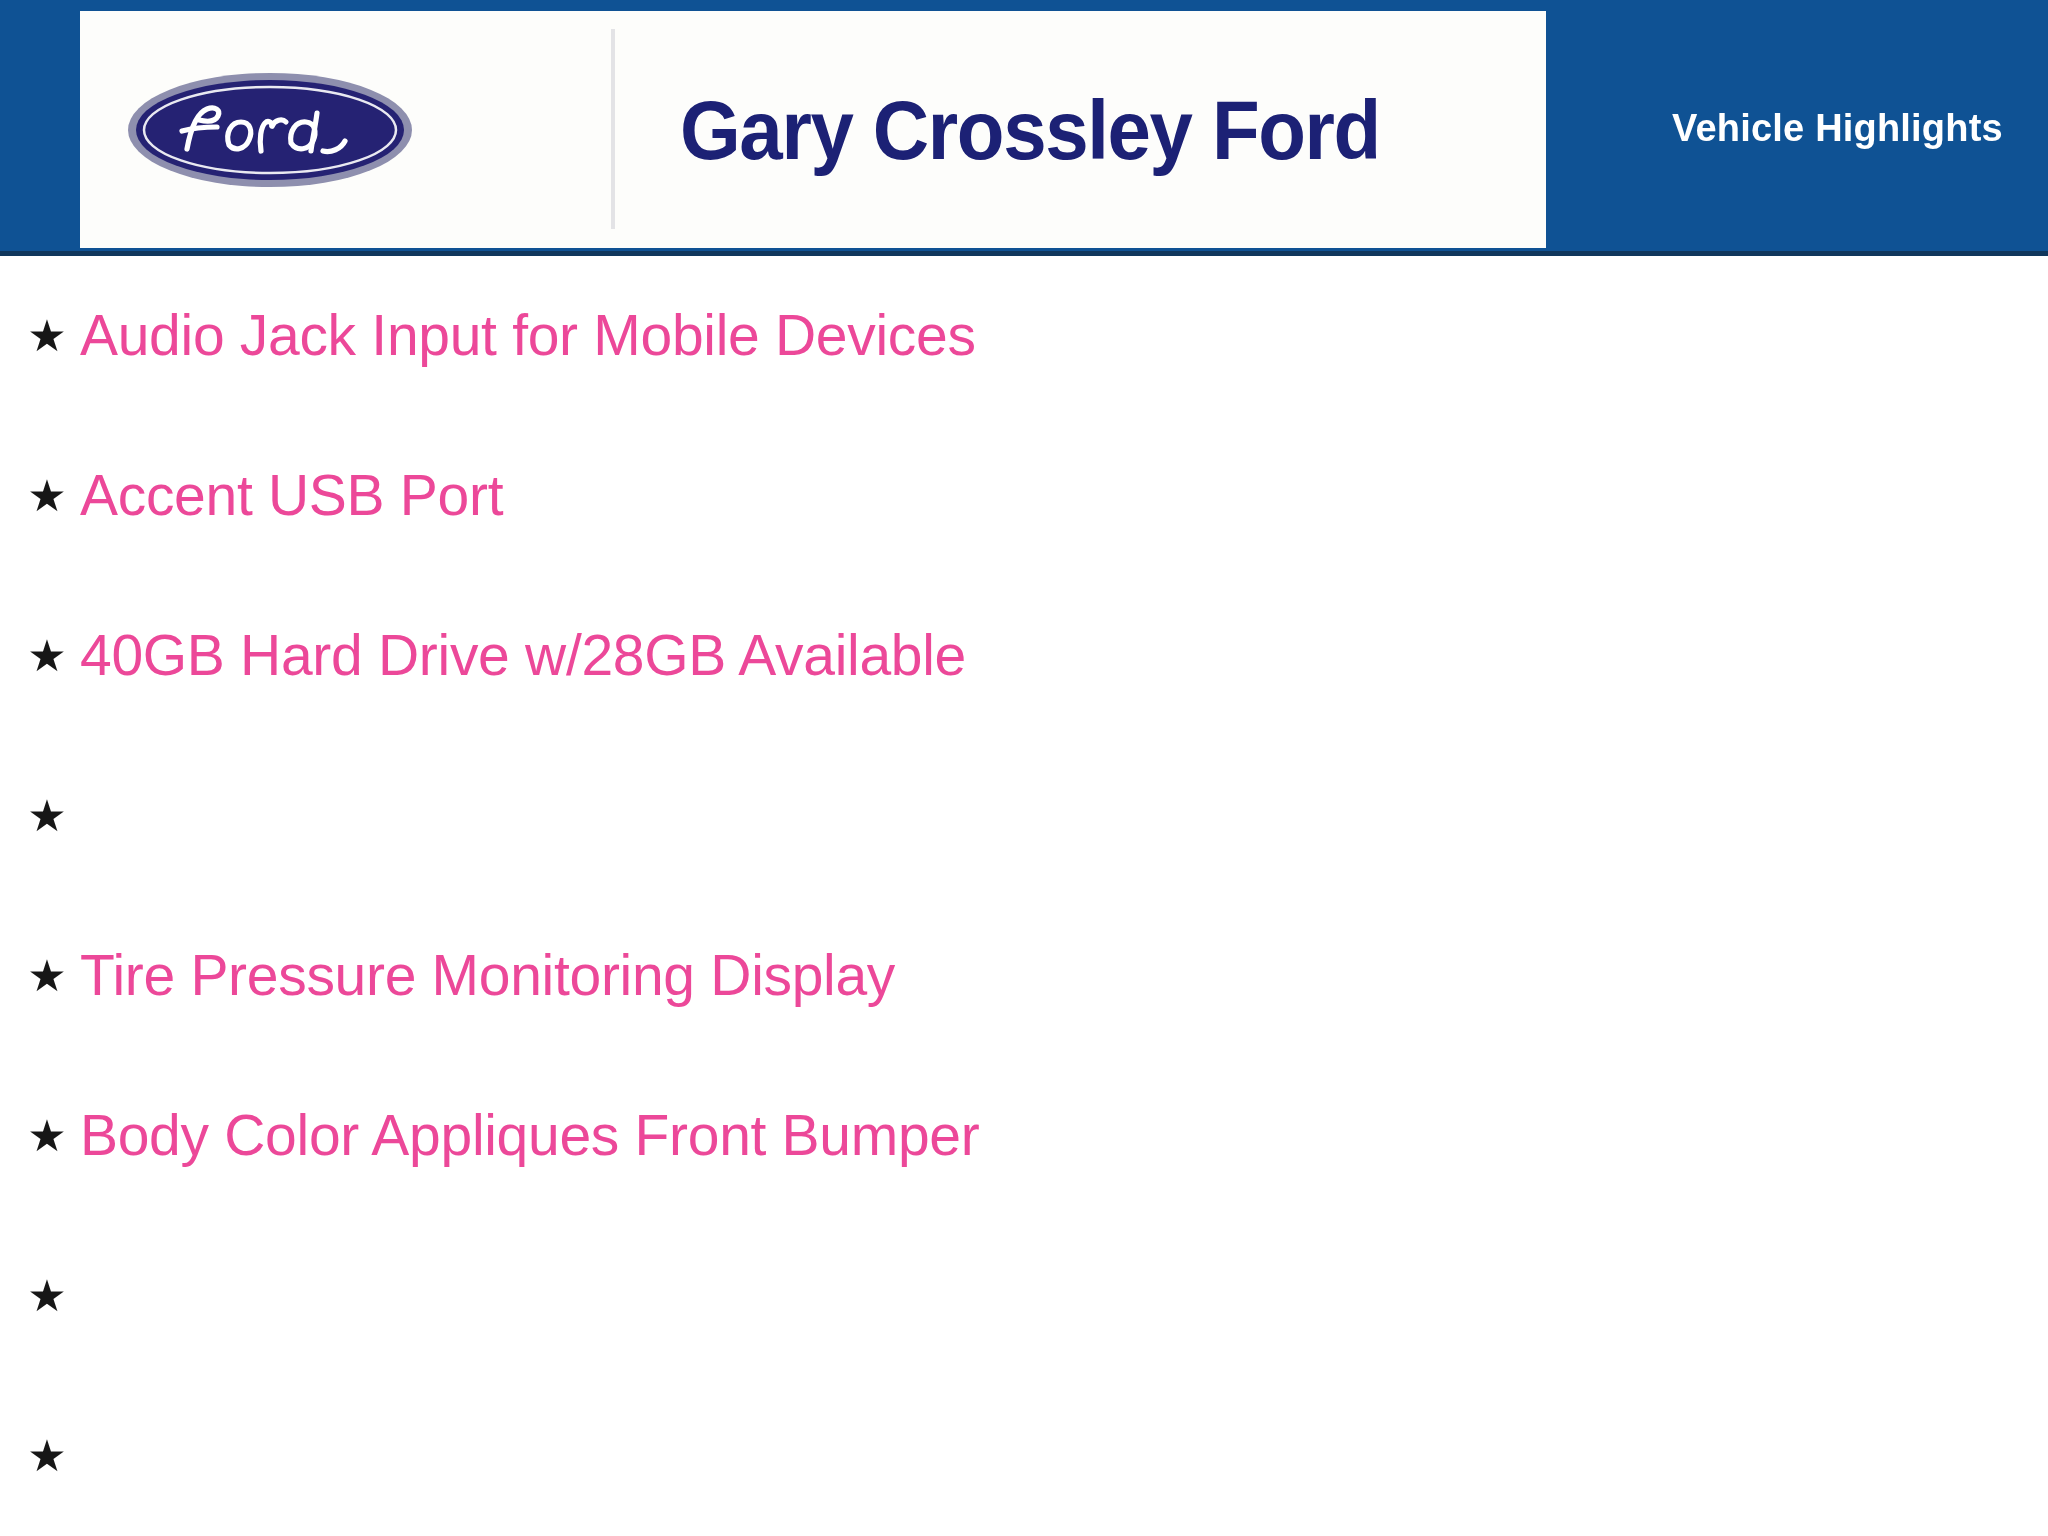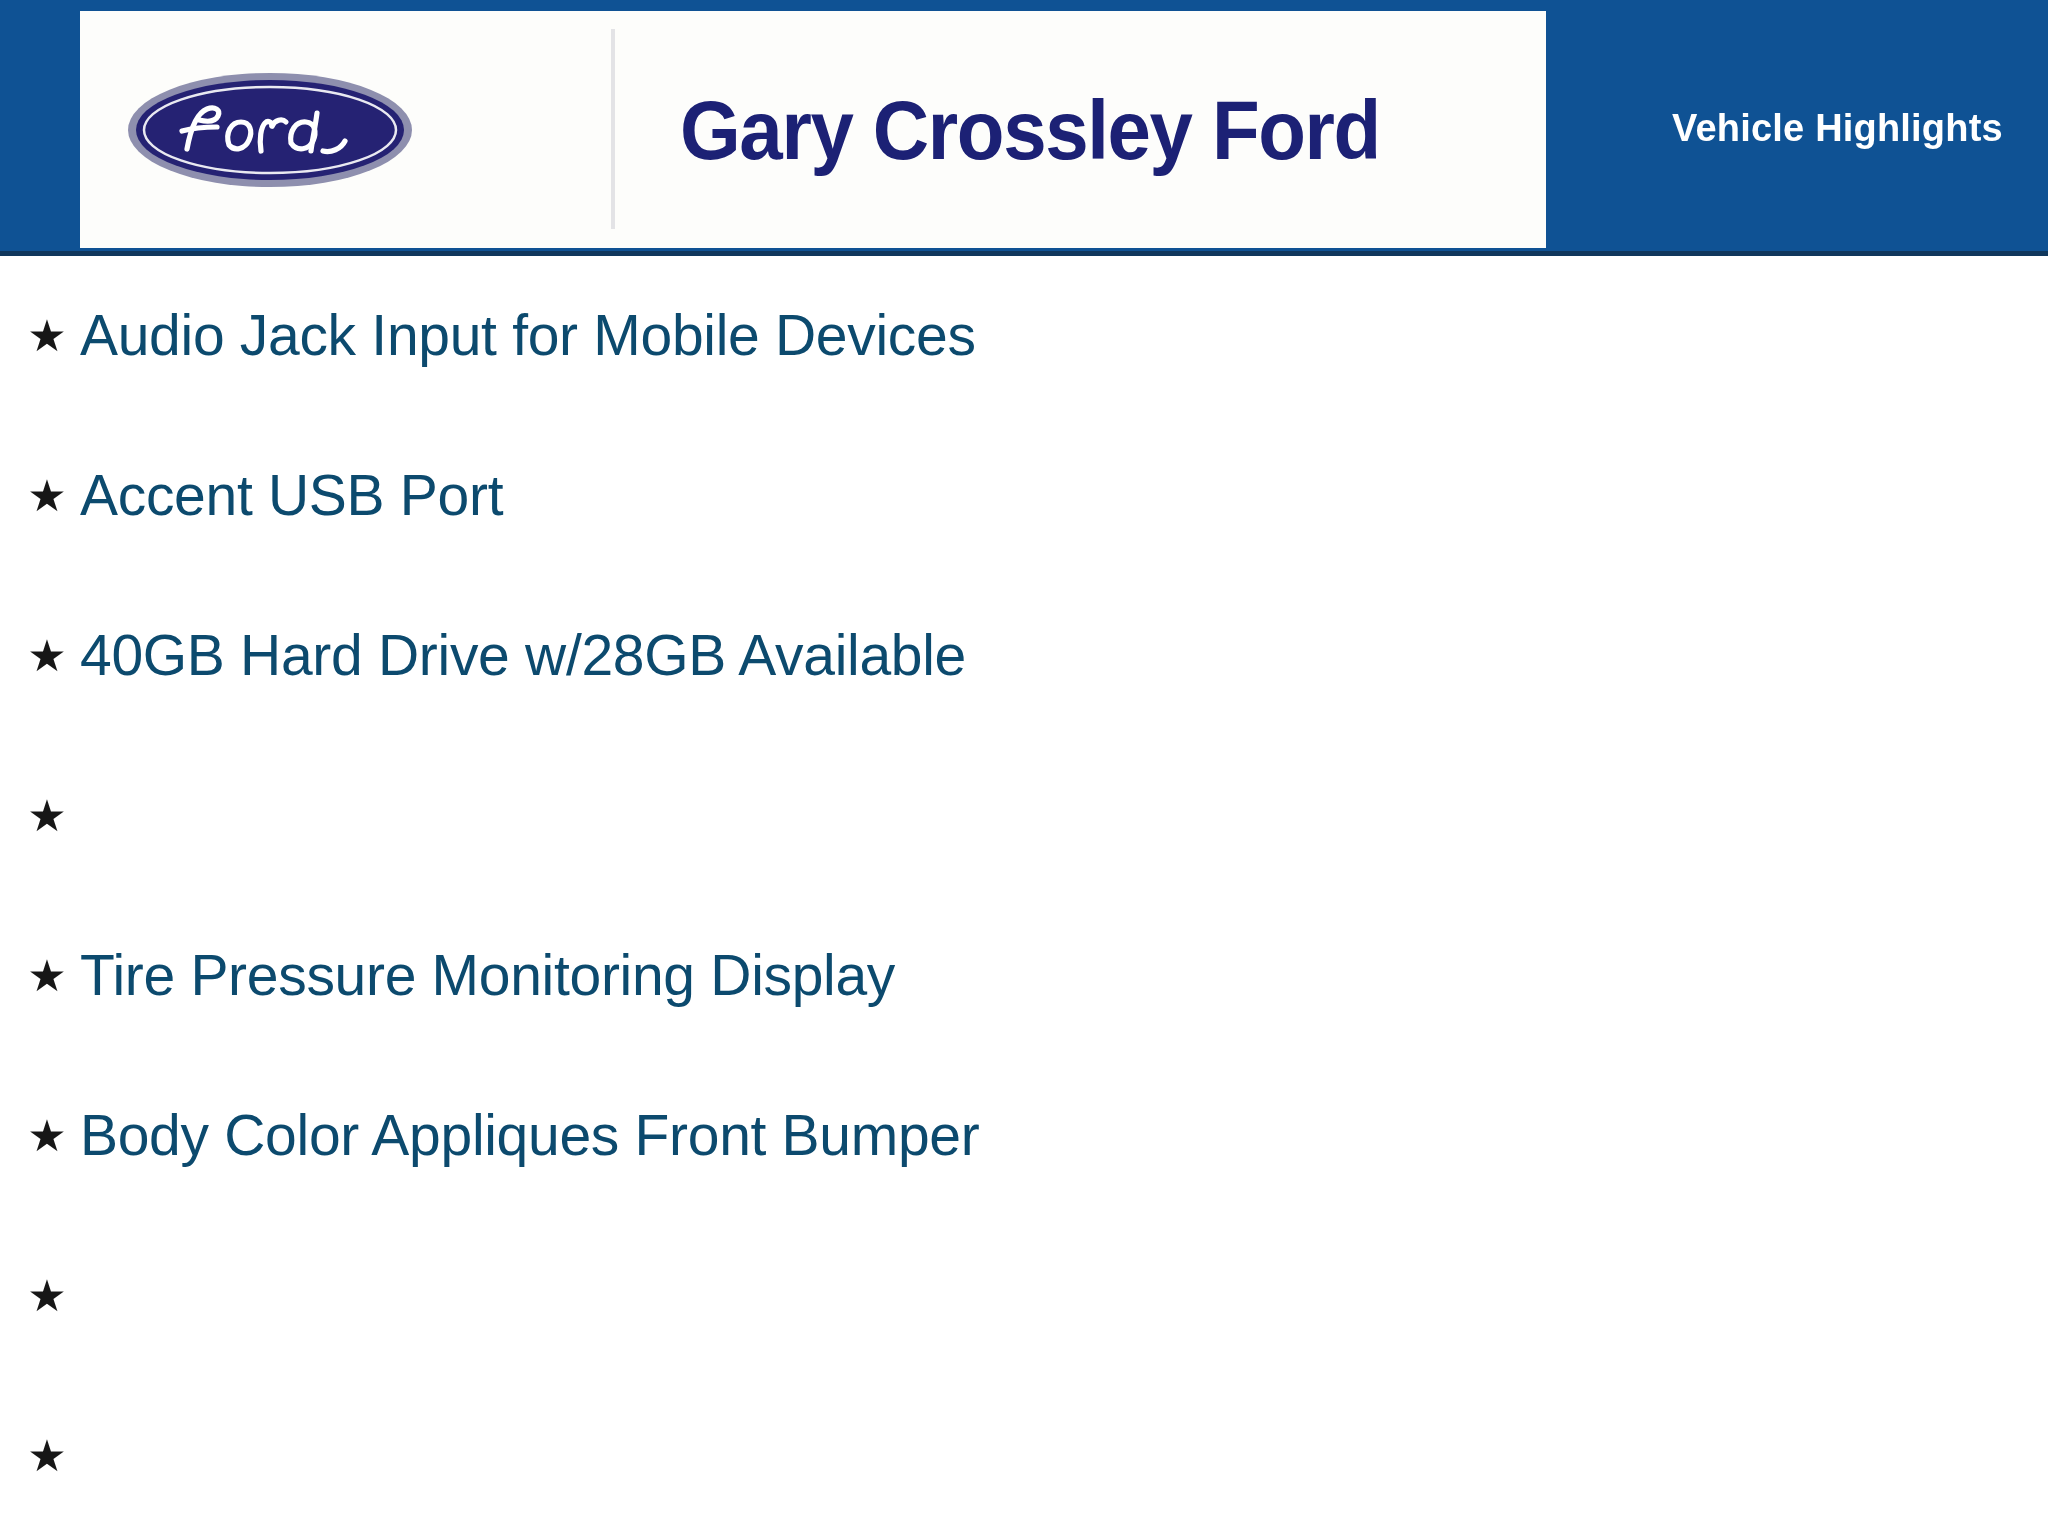--- a/index.html
+++ b/index.html
@@ -133,21 +133,21 @@
     font-size: 44px;
     line-height: 1;
     color: #171717;
     font-family: "DejaVu Sans", sans-serif;
   }
   .feature-text {
     flex: 1 1 auto;
     font-family: "Liberation Sans", sans-serif;
     font-size: 57px;
     line-height: 1.05;
-    color: #0c4a6e;
+    color: #ec4899;
     white-space: nowrap;
     letter-spacing: -0.3px;
   }
 </style>
 </head>
 <body>
 
 <div class="header-bar">
 
   <div class="logo-panel">

